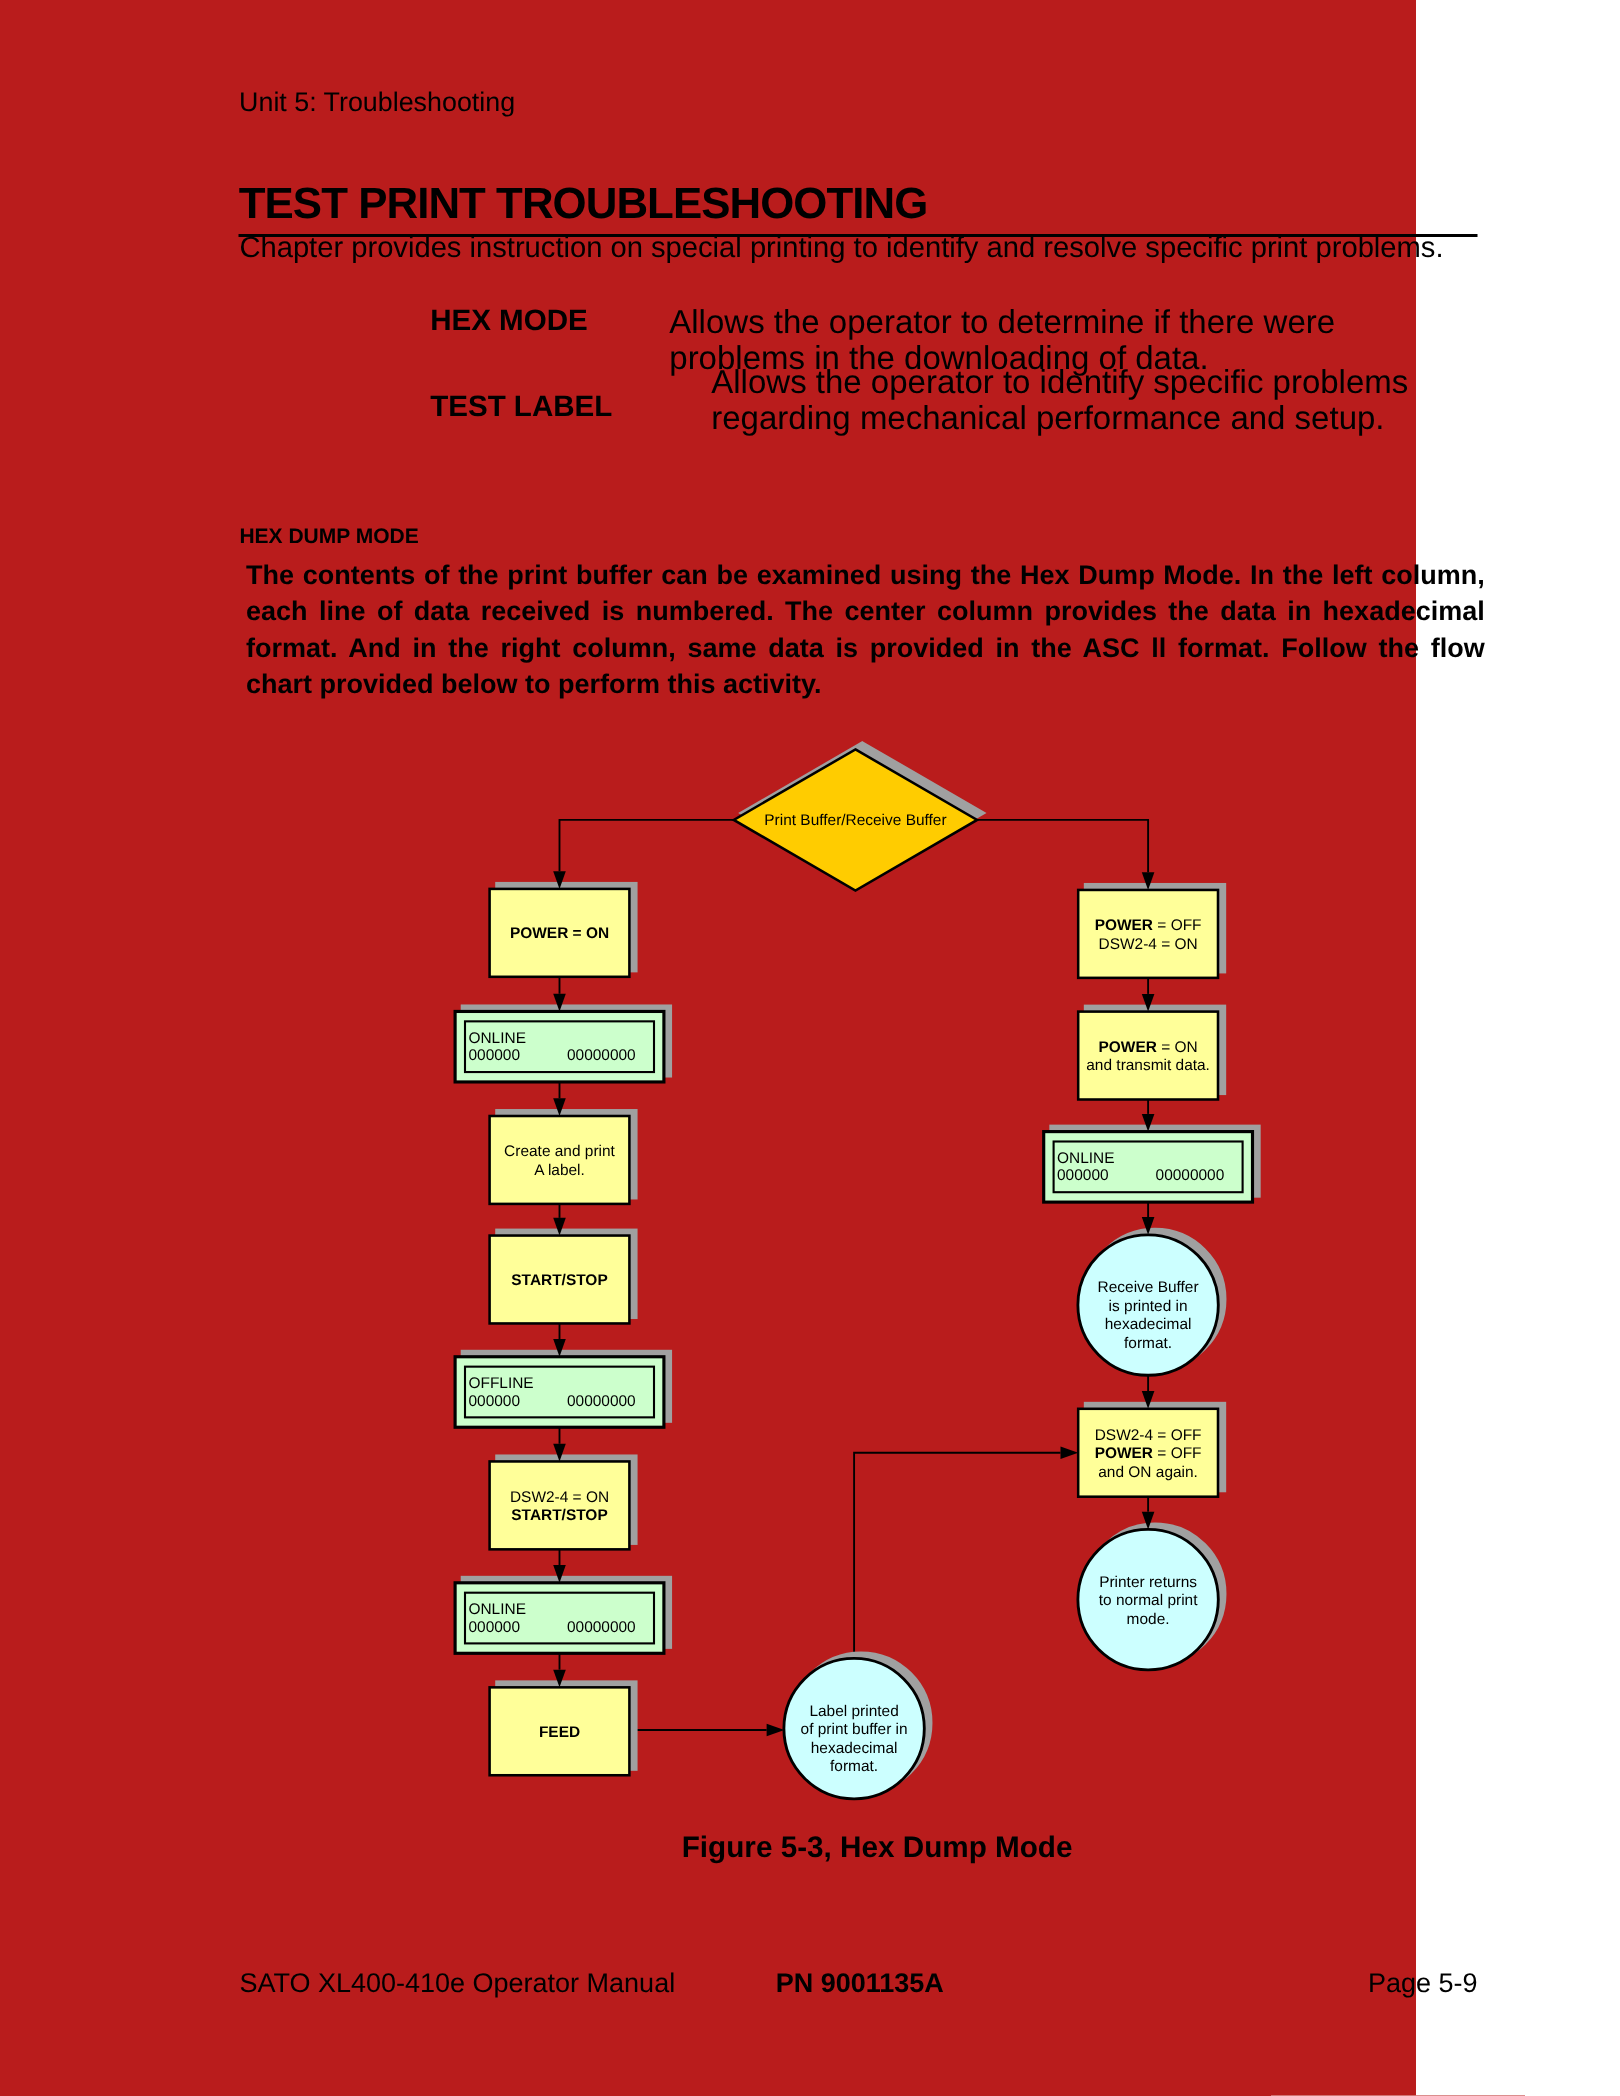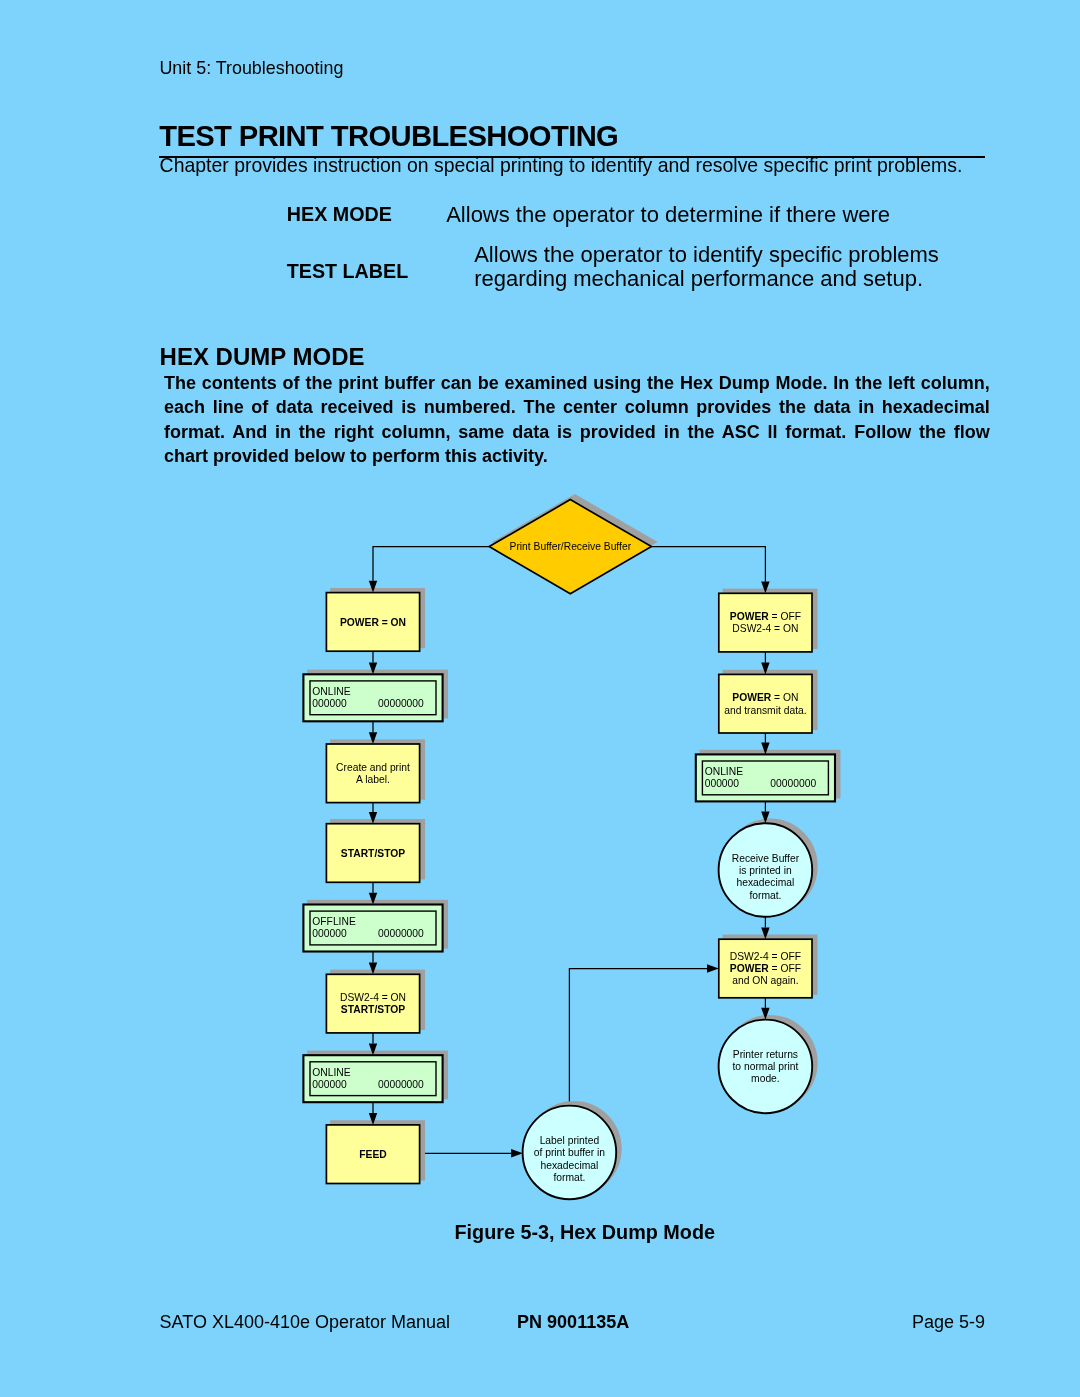--- a/index.html
+++ b/index.html
@@ -1,32 +1,32 @@
 <!DOCTYPE html>
 <html><head>
 <meta charset="utf-8">
 <style>
   html,body{margin:0;padding:0;}
   body{width:1080px;height:1397px;background:#fff;color:#000;
        font-family:"Liberation Sans",sans-serif;overflow:hidden;position:relative;}
-  .page{position:absolute;left:0;top:0;width:1080px;height:1397px;background:#7dd3fc;}
+  .page{position:absolute;left:0;top:0;width:944px;height:1397px;background:#b91c1c;}
   .abs{position:absolute;}
 
   #running-head{left:159.4px;top:58.5px;font-size:17.9px;line-height:18px;white-space:nowrap;}
   #page-title{left:159.2px;top:120.7px;font-size:29.2px;letter-spacing:-0.62px;font-weight:bold;line-height:30px;white-space:nowrap;}
   #title-rule{left:158.7px;top:155.5px;width:826px;height:2.2px;background:#000;}
   #lead{left:159.6px;top:153px;width:810px;font-size:19.45px;line-height:24.6px;}
 
   #defs{left:0;top:203.0px;width:1080px;}
   .defrow{position:relative;}
   .defterm{position:absolute;left:286.8px;font-size:19.7px;font-weight:bold;line-height:23.7px;white-space:nowrap;}
   .deftext{position:absolute;left:446.2px;width:409px;font-size:22px;line-height:23.7px;white-space:nowrap;}
   .deftext.justify > span:first-child{display:inline-block;width:100%;text-align:justify;text-align-last:justify;}
 
-  #section-heading{left:159.6px;top:346.2px;font-size:24px;font-weight:bold;line-height:22px;white-space:nowrap;}
+  #section-heading{left:159.6px;top:346.2px;font-size:14px;font-weight:bold;line-height:22px;white-space:nowrap;}
   #section-paragraph{left:164px;top:370.6px;width:825.8px;font-size:18px;line-height:24.55px;text-align:justify;font-weight:bold;}
 
   #figure-caption{left:454.5px;top:1199.5px;font-size:19.8px;font-weight:bold;line-height:22px;white-space:nowrap;margin-top:21px;}
 
   .ft{top:1313.2px;font-size:18px;line-height:19px;white-space:nowrap;}
   #footer-left{left:159.6px;}
   #footer-center{left:517.1px;font-weight:bold;}
   #footer-right{left:985px;transform:translateX(-100%);}
 
   #flow{position:absolute;left:0;top:0;width:1080px;height:1397px;pointer-events:none;text-align:center;}
@@ -41,21 +41,21 @@
 
   <h1 class="abs" id="page-title" style="margin:0;">TEST PRINT TROUBLESHOOTING</h1>
 
   <div class="abs" id="title-rule"></div>
 
   <p class="abs" id="lead" style="margin:0;">Chapter provides instruction on special printing to identify and resolve specific print problems.</p>
 
   <div class="abs" id="defs">
     <div class="defrow">
       <div class="defterm" style="top:0px;">HEX MODE</div>
-      <div class="deftext justify" style="top:0px;"><span>Allows the operator to determine if there were</span><br></div>
+      <div class="deftext justify" style="top:0px;"><span>Allows the operator to determine if there were</span><br><span>problems in the downloading of data.</span></div>
     </div>
     <div class="defrow">
       <div class="defterm" style="top:57.1px;">TEST LABEL</div>
       <div class="deftext" style="top:40px;margin-left:28px;"><span>Allows the operator to identify specific problems</span><br><span>regarding mechanical performance and setup.</span></div>
     </div>
   </div>
 
   <h2 class="abs" id="section-heading" style="margin:0;">HEX DUMP MODE</h2>
 
   <p class="abs" id="section-paragraph" style="margin:0;">The contents of the print buffer can be examined using the Hex Dump Mode. In the left column, each line of data received is numbered. The center column provides the data in hexadecimal format. And in the right column, same data is provided in the ASC ll format. Follow the flow chart provided below to perform this activity.</p>

